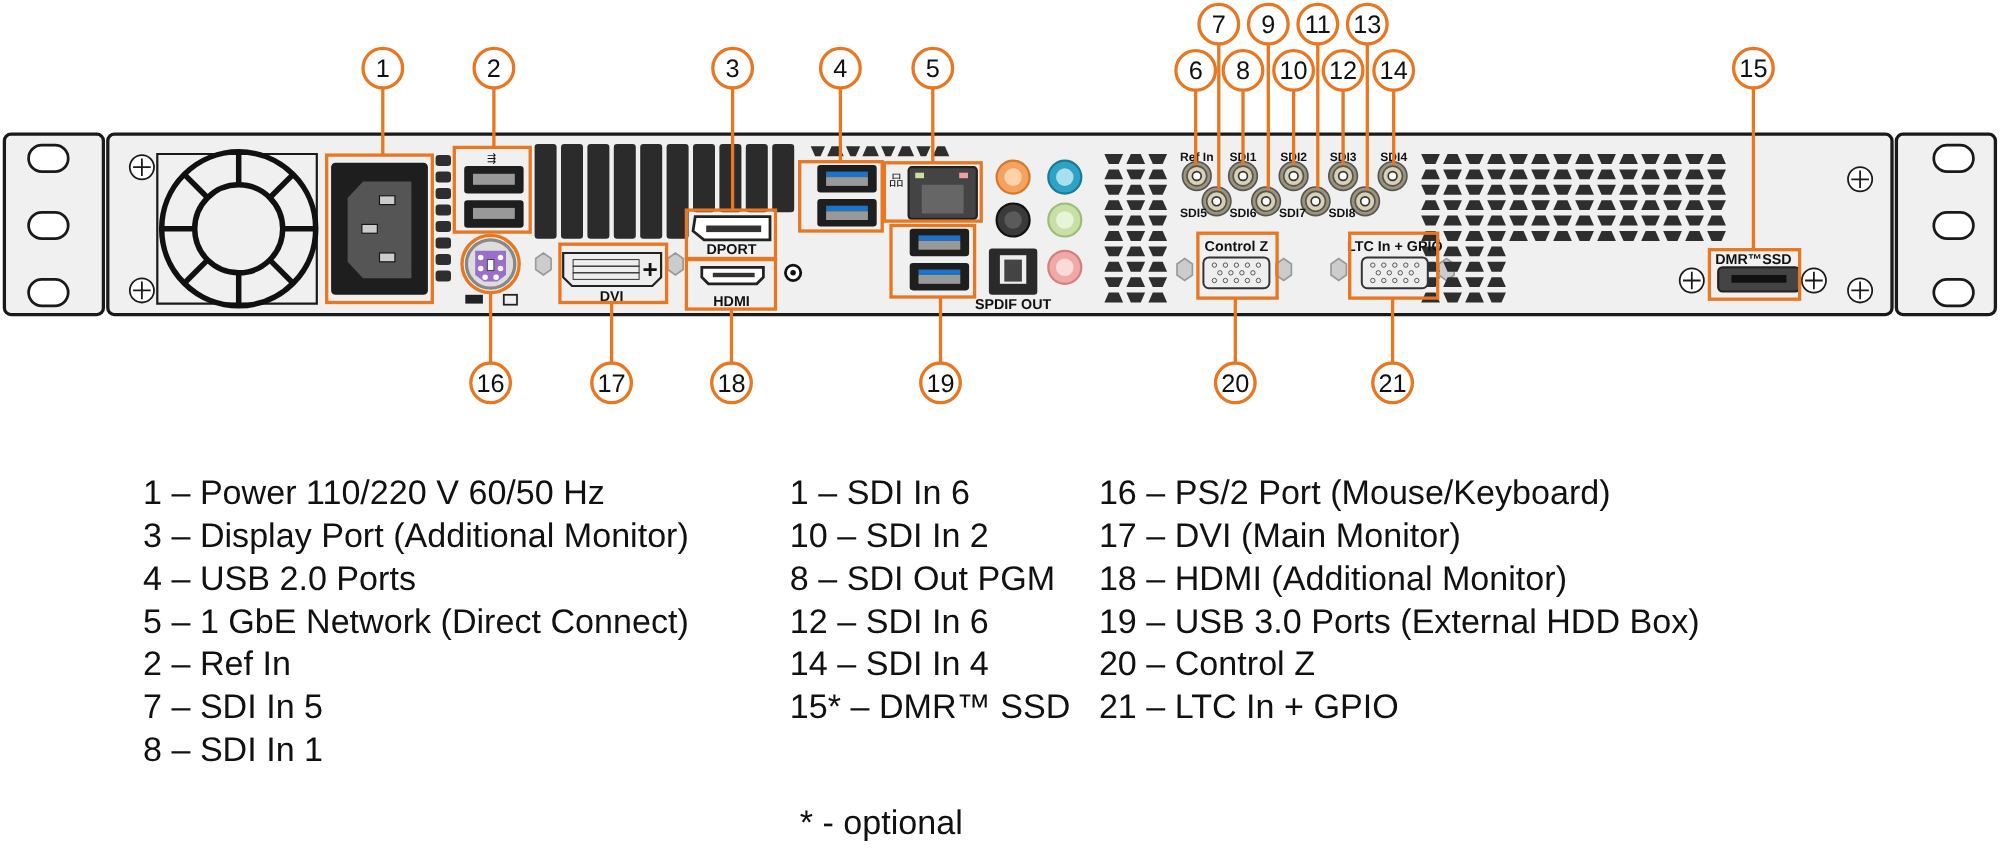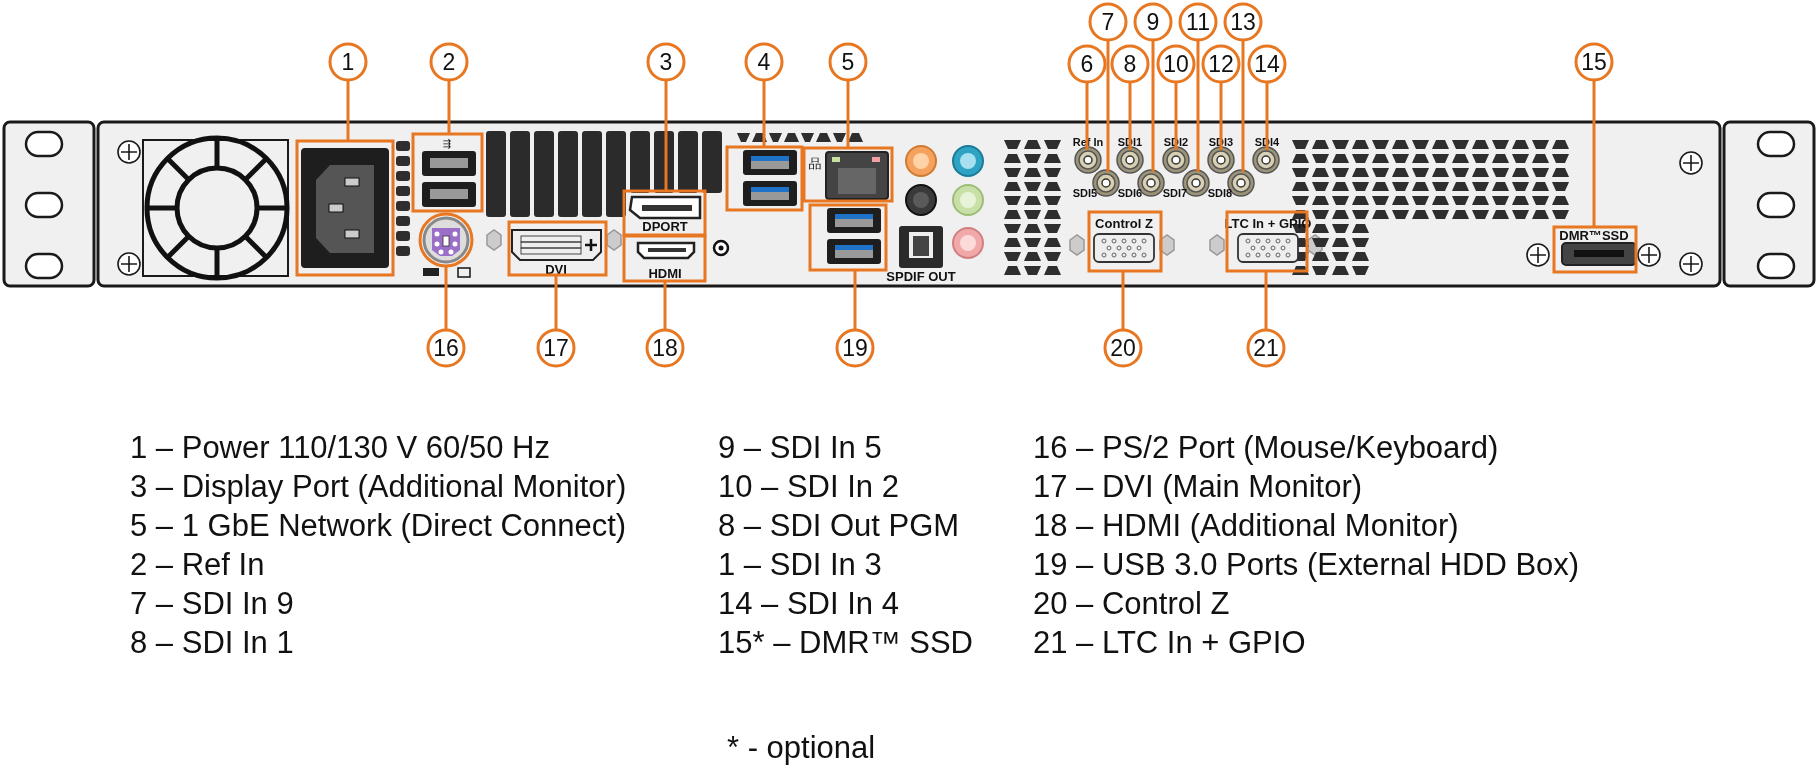--- a/index.html
+++ b/index.html
@@ -580,36 +580,37 @@
         <text x="1123" y="356" text-anchor="middle" font-size="23" fill="#111">20</text>
       </g>
       <g>
         <circle cx="1266" cy="348" r="18" fill="#fff" stroke="#E87722" stroke-width="3"></circle>
         <text x="1266" y="356" text-anchor="middle" font-size="23" fill="#111">21</text>
       </g>
     </g>
 </svg>
 
 <div class="legend-col" style="left:130px;" id="legend-col1">
-    <div class="legend-item">1 – Power 110/130 V 60/50 Hz</div>
+    <div class="legend-item">1 – Power 110/220 V 60/50 Hz</div>
     <div class="legend-item">3 – Display Port (Additional Monitor)</div>
+    <div class="legend-item">4 – USB 2.0 Ports</div>
     <div class="legend-item">5 – 1 GbE Network (Direct Connect)</div>
     <div class="legend-item">2 – Ref In</div>
-    <div class="legend-item">7 – SDI In 9</div>
+    <div class="legend-item">7 – SDI In 5</div>
     <div class="legend-item">8 – SDI In 1</div>
   </div>
 <div class="legend-col" style="left:718px;" id="legend-col2">
-    <div class="legend-item">9 – SDI In 5</div>
+    <div class="legend-item">1 – SDI In 6</div>
     <div class="legend-item">10 – SDI In 2</div>
     <div class="legend-item">8 – SDI Out PGM</div>
-    <div class="legend-item">1 – SDI In 3</div>
+    <div class="legend-item">12 – SDI In 6</div>
     <div class="legend-item">14 – SDI In 4</div>
     <div class="legend-item">15* – DMR™ SSD</div>
   </div>
-<div class="legend-col" style="left:1033px;" id="legend-col3">
+<div class="legend-col" style="left:999px;" id="legend-col3">
     <div class="legend-item">16 – PS/2 Port (Mouse/Keyboard)</div>
     <div class="legend-item">17 – DVI (Main Monitor)</div>
     <div class="legend-item">18 – HDMI (Additional Monitor)</div>
     <div class="legend-item">19 – USB 3.0 Ports (External HDD Box)</div>
     <div class="legend-item">20 – Control Z</div>
     <div class="legend-item">21 – LTC In + GPIO</div>
   </div>
 <div class="footnote">* - optional</div>
 
 </body></html>

